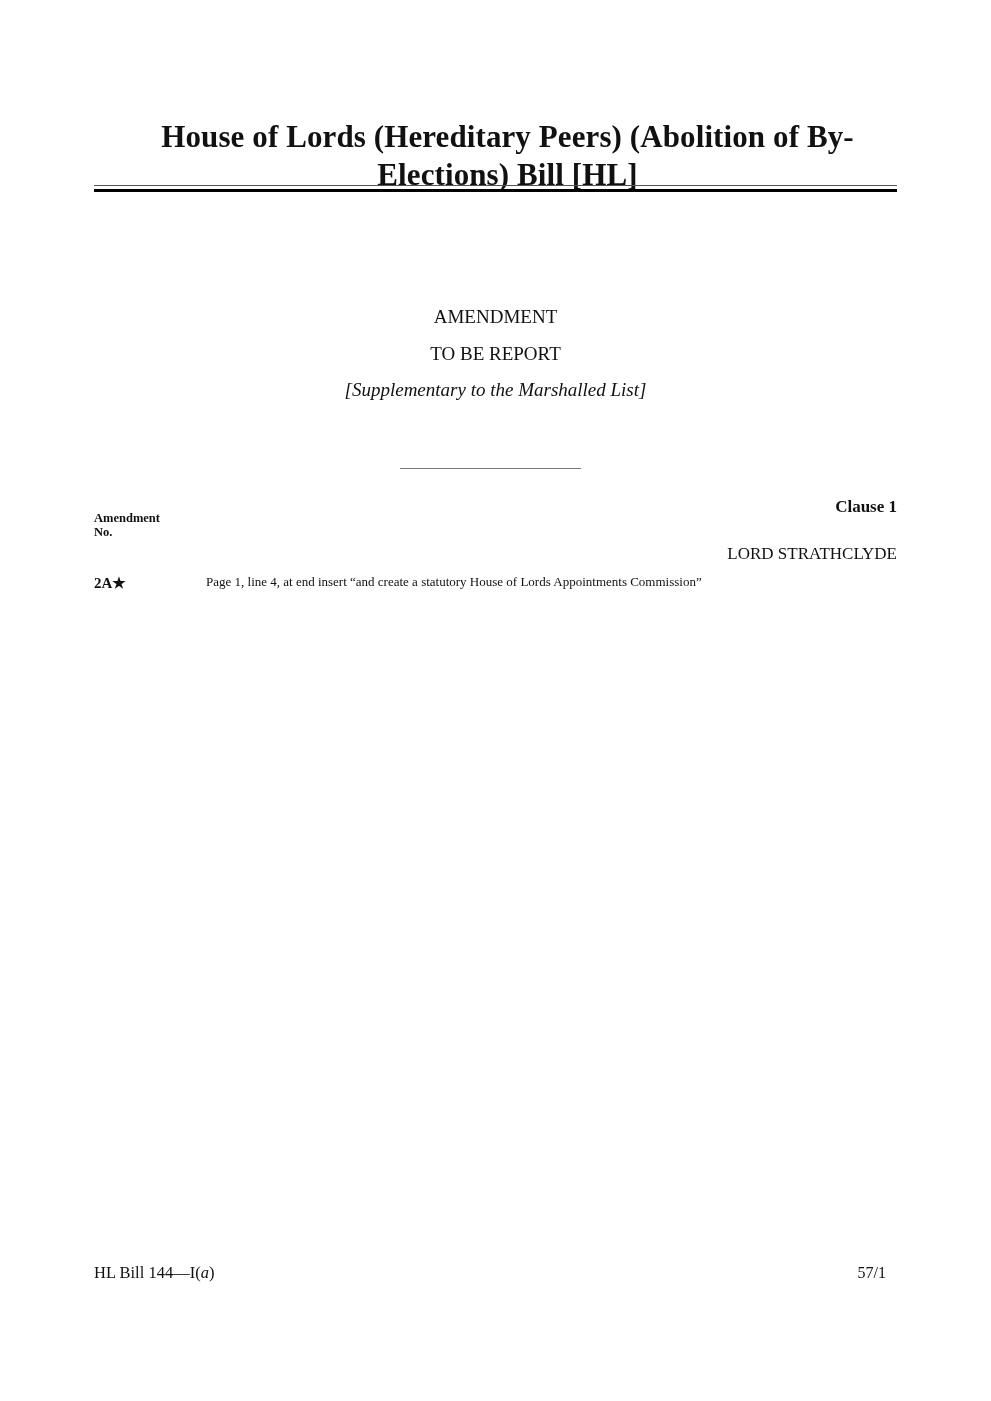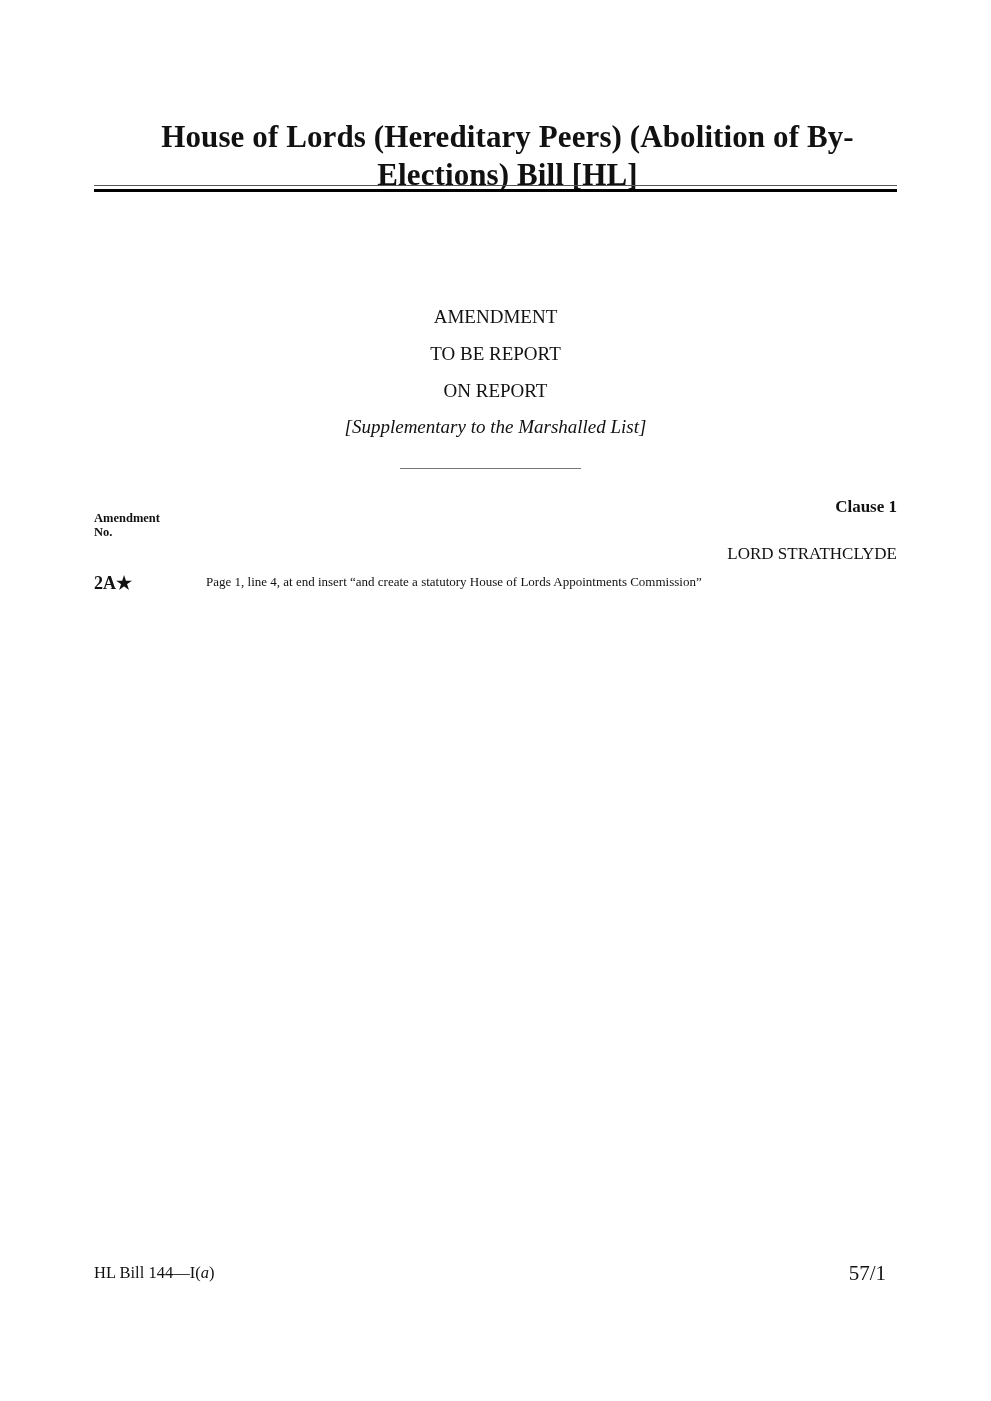--- a/index.html
+++ b/index.html
@@ -106,21 +106,21 @@
     left: 94px;
     width: 803px;
     top: 572px;
   }
   .amendment-number {
     position: absolute;
     left: 0;
     top: 0;
     font-family: "Liberation Serif", "DejaVu Serif", serif;
     font-weight: bold;
-    font-size: 18px;
+    font-size: 15px;
     line-height: 22px;
   }
   .amendment-text {
     position: absolute;
     left: 112px;
     width: 699px;
     top: 0;
     font-family: "Liberation Serif", "DejaVu Serif", serif;
     font-size: 13px;
     line-height: 20px;
@@ -133,36 +133,35 @@
     top: 1263px;
     font-family: "Liberation Serif", "DejaVu Serif", serif;
     font-size: 16.5px;
     line-height: 20px;
   }
   .footer-right {
     position: absolute;
     right: 105px;
     top: 1263px;
     font-family: "Liberation Serif", "DejaVu Serif", serif;
-    font-size: 21px;
+    font-size: 16px;
     line-height: 20px;
   }
   .italic { font-style: italic; }
 </style>
 </head>
 <body>
 
 <h1 class="page-title">House of Lords (Hereditary Peers) (Abolition of By-Elections) Bill [HL]</h1>
 <div class="title-rule-thin"></div>
 <div class="title-rule-thick"></div>
 
 <div class="heading-block">
   <div class="heading-line">AMENDMENT</div>
   <div class="heading-line">TO BE REPORT</div>
-  <div class="heading-line">ON REPORT</div>
   <div class="heading-sub">[Supplementary to the Marshalled List]</div>
 </div>
 
 <div class="short-rule"></div>
 
 <div class="col-label">
   <div>Amendment</div>
   <div>No.</div>
 </div>
 

